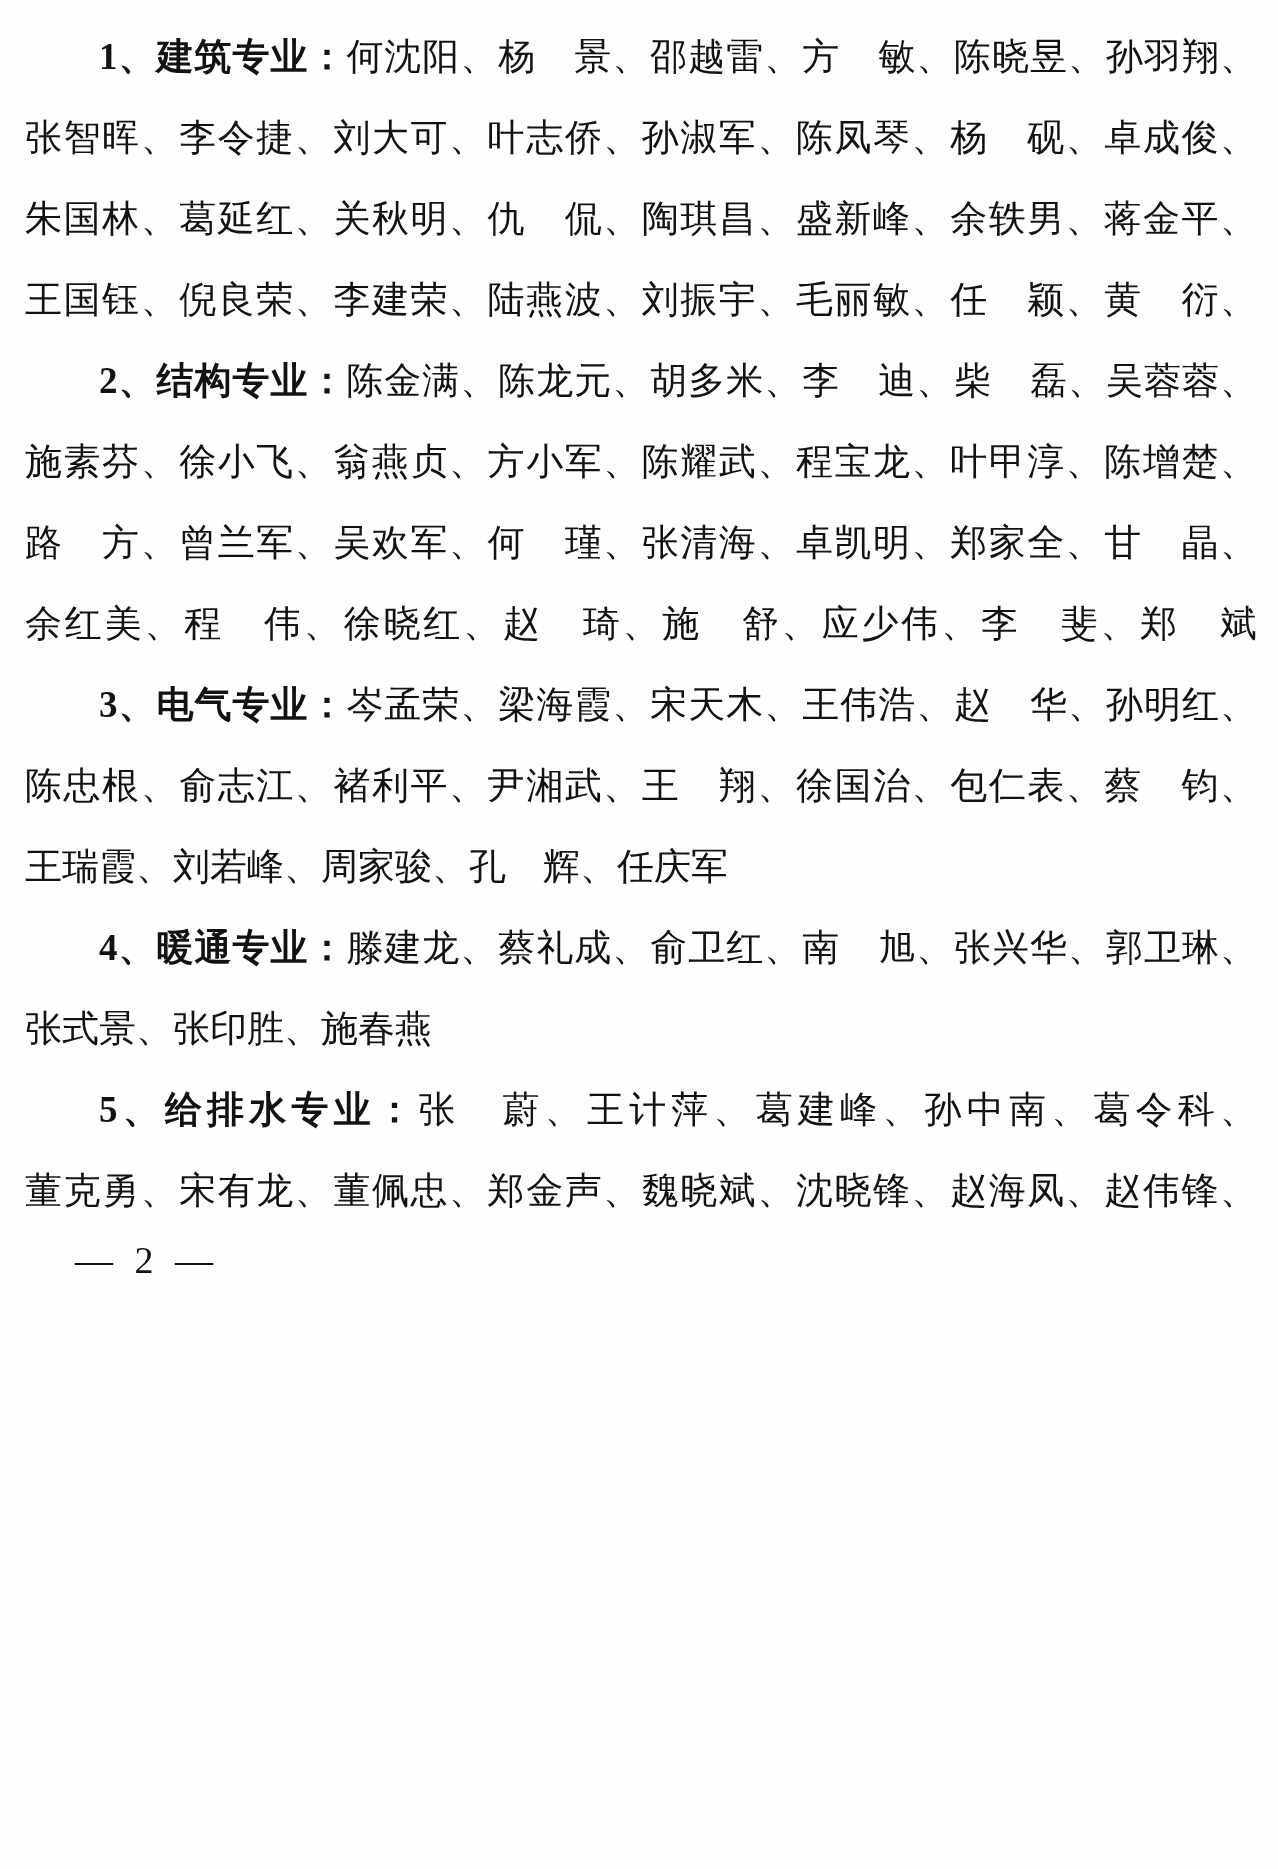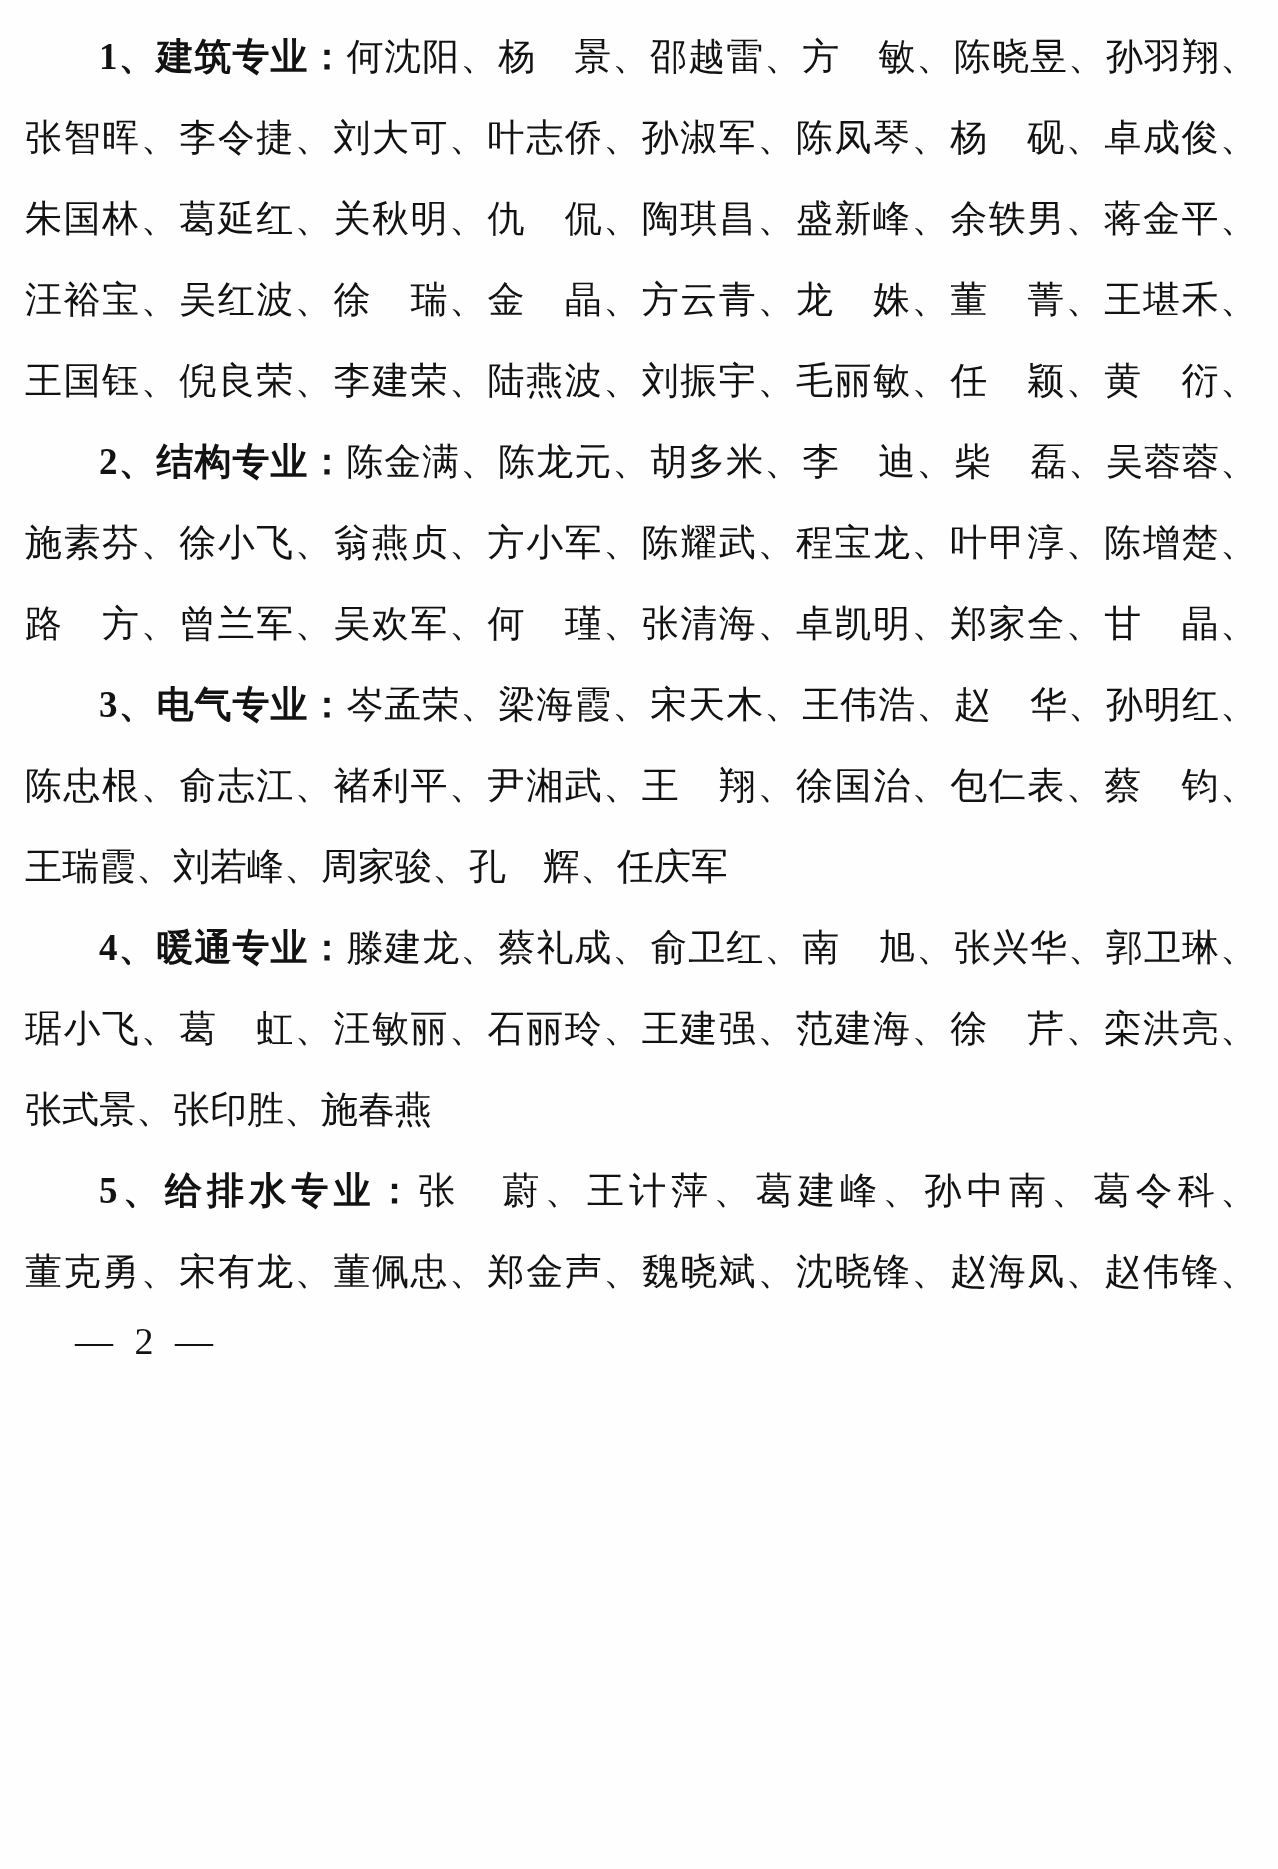--- a/index.html
+++ b/index.html
@@ -46,33 +46,32 @@
 </style>
 </head>
 <body>
 
 <div class="page">
   <div class="doc">
 
     <div class="line full indent"><span class="prefix">1、建筑专业：</span><span>何沈阳、杨　景、邵越雷、方　敏、陈晓昱、孙羽翔、</span></div>
     <div class="line full"><span>张智晖、李令捷、刘大可、叶志侨、孙淑军、陈凤琴、杨　砚、卓成俊、</span></div>
     <div class="line full"><span>朱国林、葛延红、关秋明、仇　侃、陶琪昌、盛新峰、余轶男、蒋金平、</span></div>
-    <div class="line full"><span>汪裕宝、吴红波、徐　瑞、金　晶、方云青、龙　姝、董　菁、王堪禾、</span></div>
     <div class="line full"><span>王国钰、倪良荣、李建荣、陆燕波、刘振宇、毛丽敏、任　颖、黄　衍、</span></div>
 
     <div class="line full indent"><span class="prefix">2、结构专业：</span><span>陈金满、陈龙元、胡多米、李　迪、柴　磊、吴蓉蓉、</span></div>
     <div class="line full"><span>施素芬、徐小飞、翁燕贞、方小军、陈耀武、程宝龙、叶甲淳、陈增楚、</span></div>
     <div class="line full"><span>路　方、曾兰军、吴欢军、何　瑾、张清海、卓凯明、郑家全、甘　晶、</span></div>
+    <div class="line full"><span>余红美、程　伟、徐晓红、赵　琦、施　舒、应少伟、李　斐、郑　斌</span></div>
 
     <div class="line full indent"><span class="prefix">3、电气专业：</span><span>岑孟荣、梁海霞、宋天木、王伟浩、赵　华、孙明红、</span></div>
     <div class="line full"><span>陈忠根、俞志江、褚利平、尹湘武、王　翔、徐国治、包仁表、蔡　钧、</span></div>
     <div class="line"><span>王瑞霞、刘若峰、周家骏、孔　辉、任庆军</span></div>
 
     <div class="line full indent"><span class="prefix">4、暖通专业：</span><span>滕建龙、蔡礼成、俞卫红、南　旭、张兴华、郭卫琳、</span></div>
-    <div class="line full"><span>琚小飞、葛　虹、汪敏丽、石丽玲、王建强、范建海、徐　芹、栾洪亮、</span></div>
     <div class="line"><span>张式景、张印胜、施春燕</span></div>
 
     <div class="line full indent"><span class="prefix">5、给排水专业：</span><span>张　蔚、王计萍、葛建峰、孙中南、葛令科、</span></div>
     <div class="line full"><span>董克勇、宋有龙、董佩忠、郑金声、魏晓斌、沈晓锋、赵海凤、赵伟锋、</span></div>
 
     <div class="footer-line">— 2 —</div>
   </div>
 </div>
 
 </body></html>

